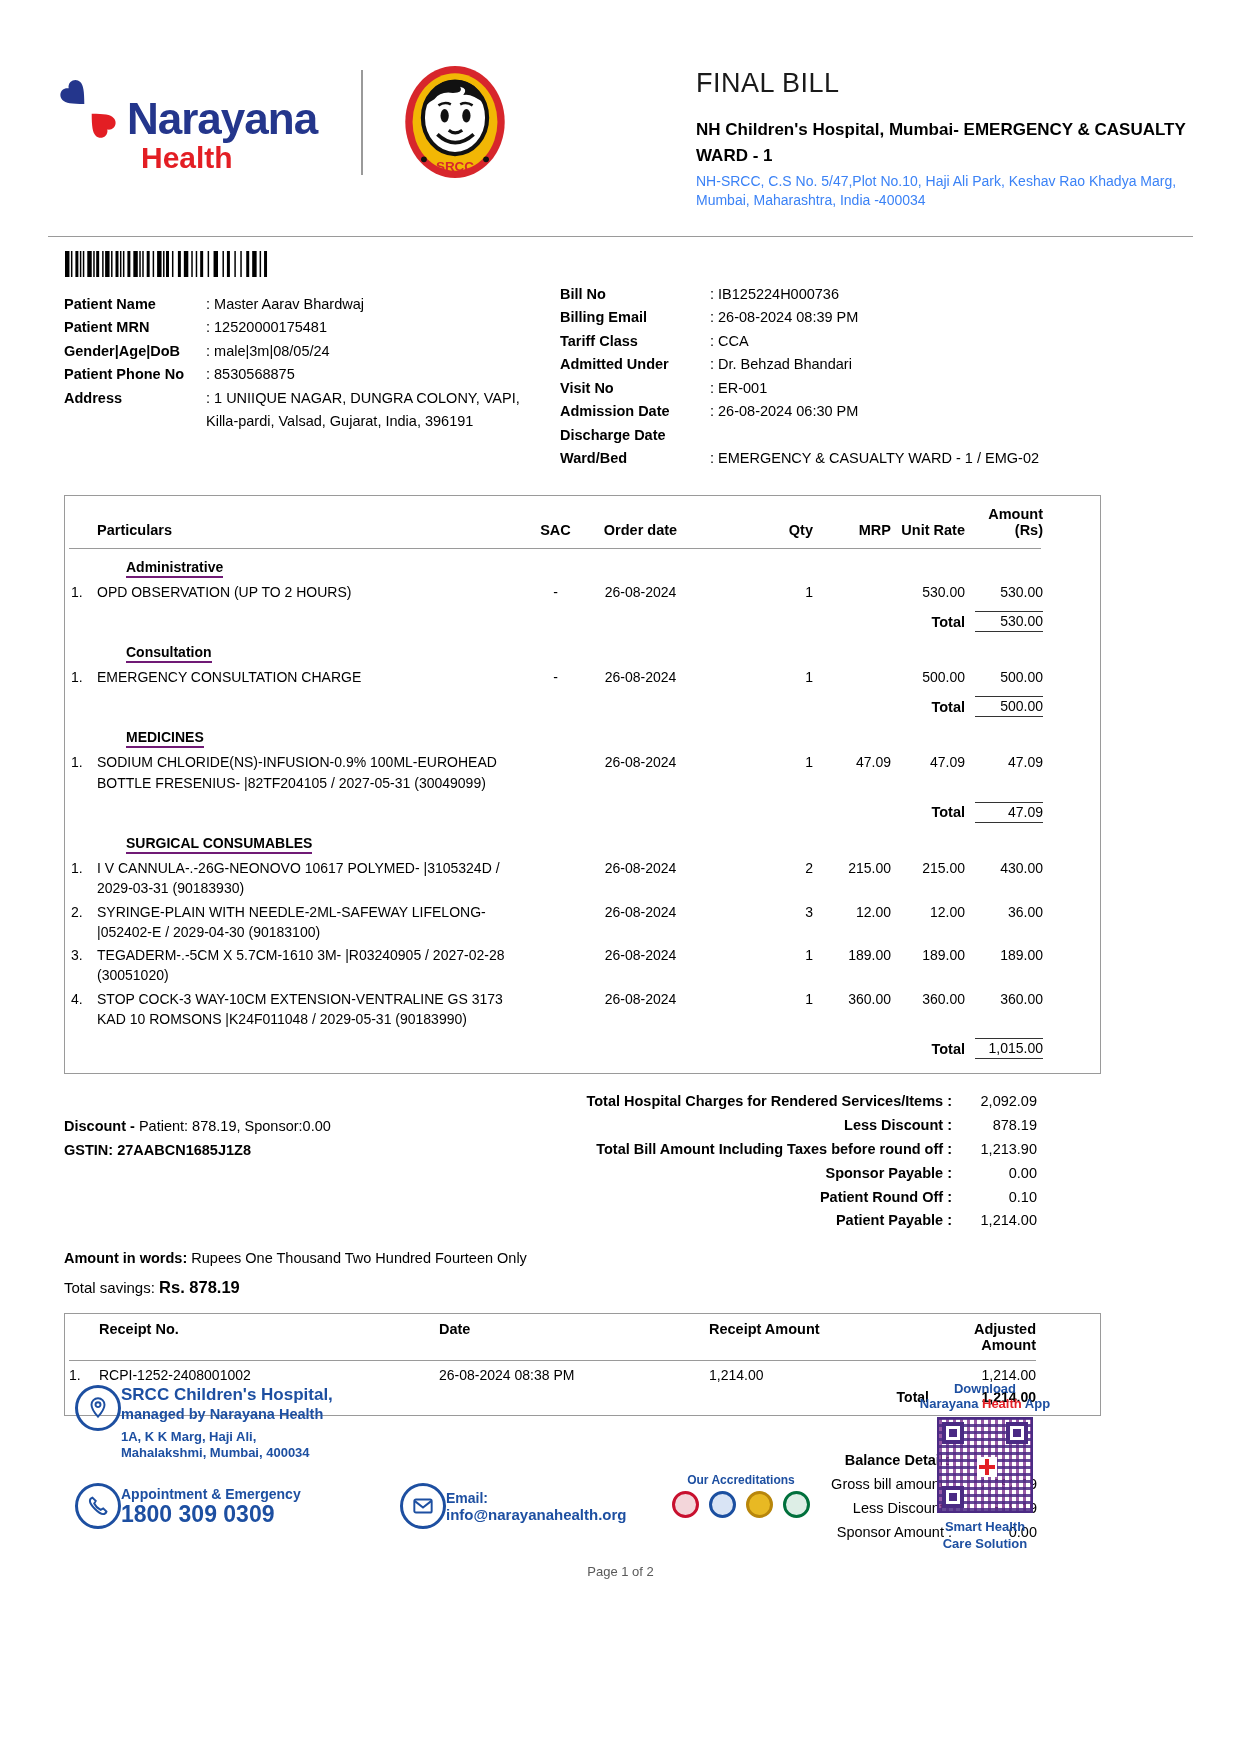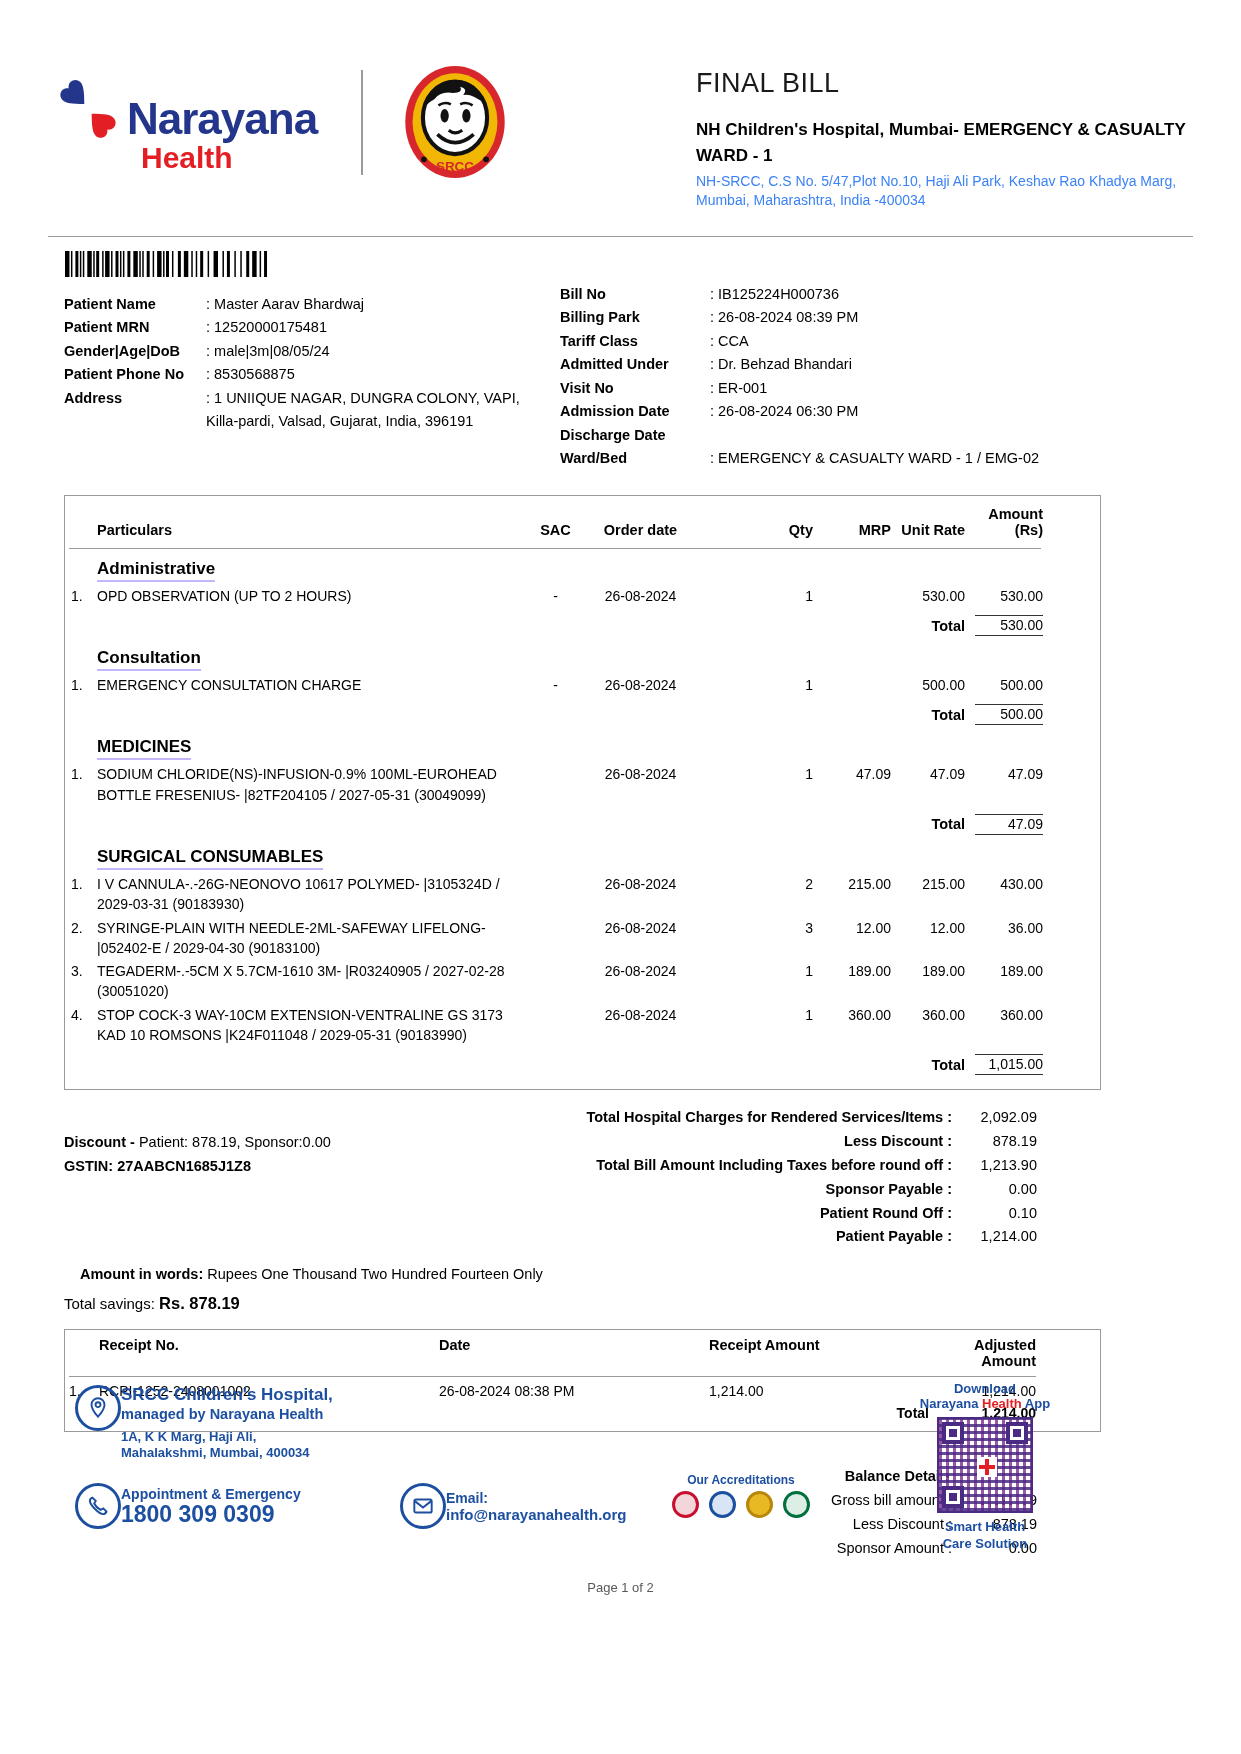--- a/index.html
+++ b/index.html
@@ -35,37 +35,37 @@
   .charges { margin:24px 0 0 64px; width:1037px; border:1px solid #9a9a9a;
              padding:0 59px 12px 4px; font-size:14px; }
   .cgrid { display:grid; grid-template-columns:28px 436px 45px 125px 110px 78px 74px 78px; }
   .chead { font-weight:bold; font-size:14.5px; align-items:end; padding:10px 0 10px;
            border-bottom:1px solid #9a9a9a; }
   .c-sac, .c-od { text-align:center; }
   .c-num { padding-left:2px; }
   .c-qty, .c-mrp, .c-ur, .c-amt { text-align:right; }
   .citem { margin:3px 0; align-items:start; line-height:1.45; }
   .sec-head { padding-left:28px; margin:10px 0 4px; }
-  .sec-head span { display:inline-block; font-weight:bold; font-size:17px;
-                   border-bottom:2px solid #c4b5fd; padding-bottom:1px; }
+  .sec-head span { display:inline-block; font-weight:bold; font-size:14px;
+                   border-bottom:2px solid #701a75; padding-bottom:1px;margin-left:29px; }
   .ctotal { margin:9px 0 12px; align-items:center; }
   .ctotal .tlabel { font-weight:bold; font-size:14.5px; text-align:right; }
   .tval { display:inline-block; min-width:68px; text-align:right;
           border-top:1px solid #333; border-bottom:1px solid #333; padding:1px 0 2px; }
 
   
   .summary { margin:16px 0 0 64px; width:1037px; position:relative; font-size:14.5px; }
   .srow { display:flex; justify-content:flex-end; line-height:23.8px; padding-right:64px; }
   .srow .slabel { font-weight:bold; }
   .srow .svalue { width:72px; margin-left:13px; text-align:right; }
   .left-info { position:absolute; left:0; top:25px; line-height:23.8px; font-size:14.5px; }
   .left-info b { font-weight:bold; }
 
   
-  .words { margin:14px 0 0 80px; font-size:14.5px; line-height:1.6; }
+  .words { margin:14px 0 0 64px; font-size:14.5px; line-height:1.6; }
   .savings { margin:8px 0 0 64px; font-size:15px; }
   .savings .sv { font-weight:bold; font-size:16.5px; }
 
   
   .receipts { margin:16px 0 0 64px; width:1037px; border:1px solid #9a9a9a;
               padding:0 64px 8px 4px; font-size:14px; }
   .rgrid { display:grid; grid-template-columns:30px 340px 270px 250px 1fr; }
   .rhead { font-weight:bold; font-size:14.5px; padding:7px 0; border-bottom:1px solid #9a9a9a; }
   .r-adj { text-align:right; }
   .rrow { padding:6px 0 2px; }
@@ -233,21 +233,21 @@
         <span class="flabel">Address</span>
         <span class="fvalue" style="width:316px;flex:none;">: 1 UNIIQUE NAGAR, DUNGRA COLONY, VAPI, Killa-pardi, Valsad, Gujarat, India, 396191</span>
       </div>
     </div>
     <div class="info-right">
       <div class="frow">
         <span class="flabel">Bill No</span>
         <span class="fvalue">: IB125224H000736</span>
       </div>
       <div class="frow">
-        <span class="flabel">Billing Park</span>
+        <span class="flabel">Billing Email</span>
         <span class="fvalue">: 26-08-2024 08:39 PM</span>
       </div>
       <div class="frow">
         <span class="flabel">Tariff Class</span>
         <span class="fvalue">: CCA</span>
       </div>
       <div class="frow">
         <span class="flabel">Admitted Under</span>
         <span class="fvalue">: Dr. Behzad Bhandari</span>
       </div>

